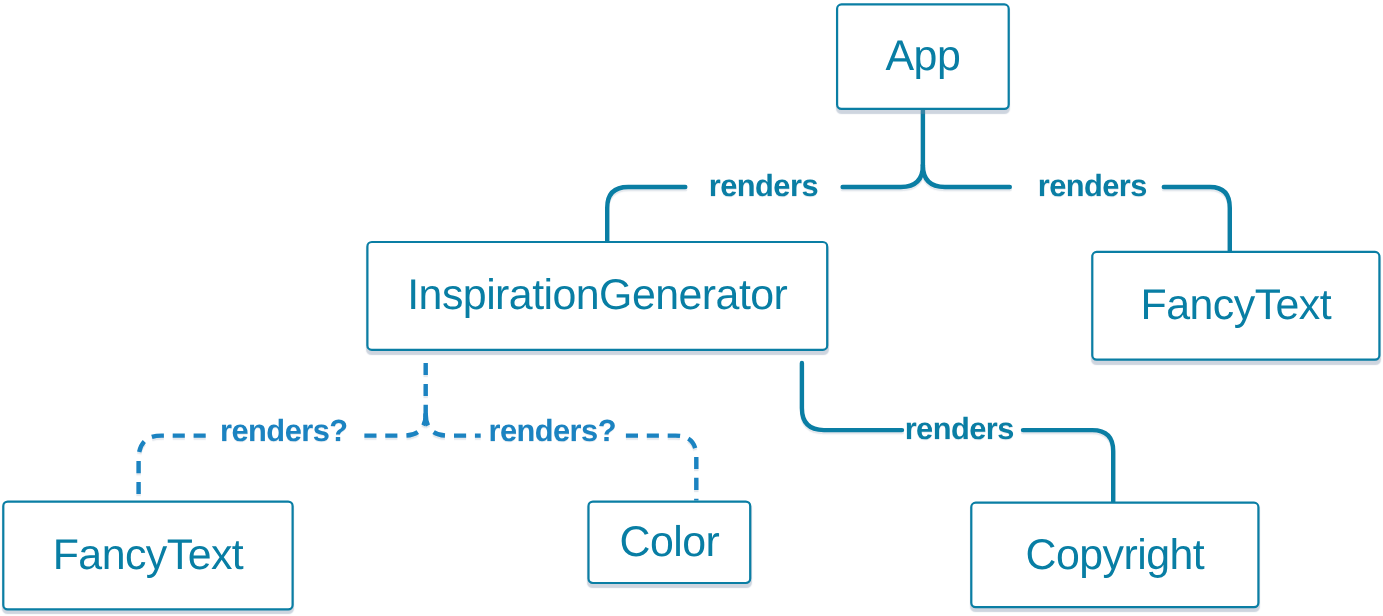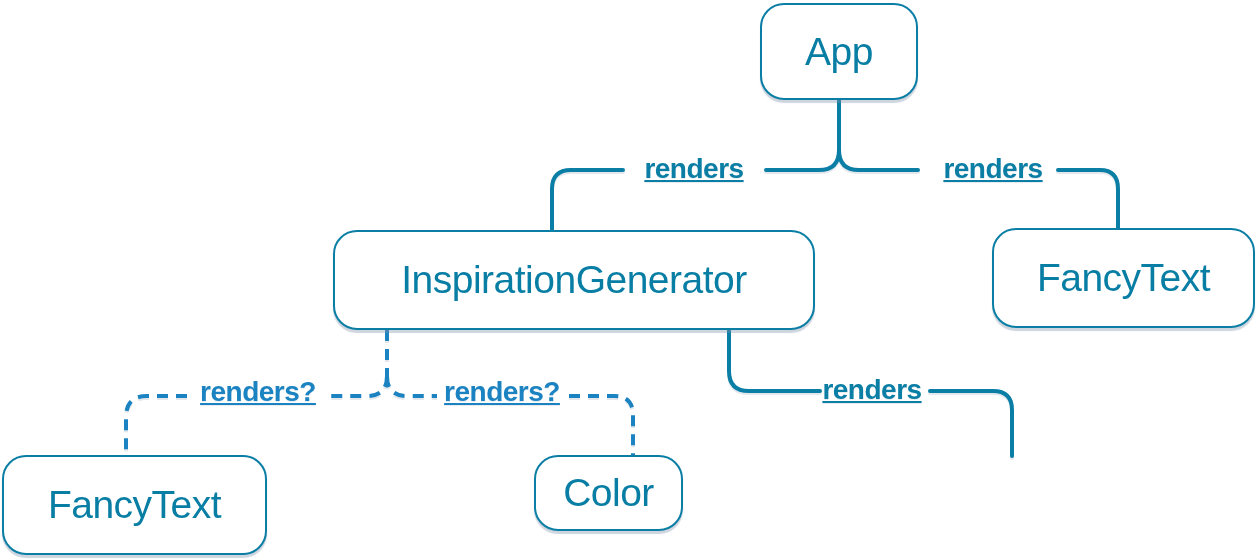--- a/index.html
+++ b/index.html
@@ -23,40 +23,39 @@
     filter:drop-shadow(0 2px 0 rgba(130,150,175,0.22));
   }
   svg.edges path{fill:none;stroke-width:4;}
   path.edge-solid{stroke:var(--solid-line);stroke-linecap:round;}
   path.edge-dashed{stroke:var(--dashed-line);stroke-linecap:butt;stroke-dasharray:11 8;}
   .node{
     position:absolute;
     box-sizing:border-box;
     background:var(--box-bg);
     border:2.5px solid var(--box-border);
-    border-radius:24px;
+    border-radius:5px;
     box-shadow:0 3px 1px rgba(125,145,172,0.38);
     display:flex;align-items:center;justify-content:center;
   }
   .node-label{
     color:var(--box-text);
     font-size:39px;
     font-weight:400;
     letter-spacing:-0.5px;
     white-space:nowrap;
   }
   .edge-label{
     position:absolute;
     transform:translate(-50%,-50%);
     font-size:28px;
     font-weight:700;
     letter-spacing:-0.5px;
     white-space:nowrap;
     text-shadow:0 1px 0 rgba(130,150,175,0.18);
-    text-decoration:underline;
   }
   .edge-label.solid-label{color:var(--solid-line);}
   .edge-label.dashed-label{color:var(--dashed-line);}
 </style>
 </head>
 <body>
 
 <div class="stage">
 
   <svg class="edges" viewBox="0 0 1257 560" aria-hidden="true">
@@ -74,36 +73,39 @@
     <path class="edge-dashed" d="M387 376 Q387 396 367 396 L324 396"></path>
     <path class="edge-dashed" d="M187 396 L147 396 Q126 396 126 417 L126 455"></path>
     <path class="edge-dashed" d="M387 376 Q387 396 407 396 L437 396"></path>
     <path class="edge-dashed" d="M569 396 L614 396 Q633 396 633 415 L633 455"></path>
   </svg>
 
   <div class="node" style="left:760px;top:3px;width:158px;height:97px">
     <span class="node-label">App</span>
   </div>
 
-  <div class="node" style="left:333px;top:230px;width:482px;height:100px">
+  <div class="node" style="left:333px;top:219px;width:420px;height:100px">
     <span class="node-label">InspirationGenerator</span>
   </div>
 
   <div class="node" style="left:992px;top:228px;width:263px;height:100px">
     <span class="node-label">FancyText</span>
   </div>
 
   <div class="node" style="left:2px;top:455px;width:265px;height:100px">
     <span class="node-label">FancyText</span>
   </div>
 
   <div class="node" style="left:534px;top:455px;width:149px;height:76px">
     <span class="node-label">Color</span>
   </div>
 
+  <div class="node" style="left:882px;top:456px;width:263px;height:97px">
+    <span class="node-label">Copyright</span>
+  </div>
 
   <span class="edge-label solid-label" style="left:694px;top:169px">renders</span>
   <span class="edge-label solid-label" style="left:993px;top:169px">renders</span>
   <span class="edge-label dashed-label" style="left:258px;top:392px">renders?</span>
   <span class="edge-label dashed-label" style="left:502px;top:392px">renders?</span>
   <span class="edge-label solid-label" style="left:872px;top:390px">renders</span>
 
 </div>
 
 </body></html>

